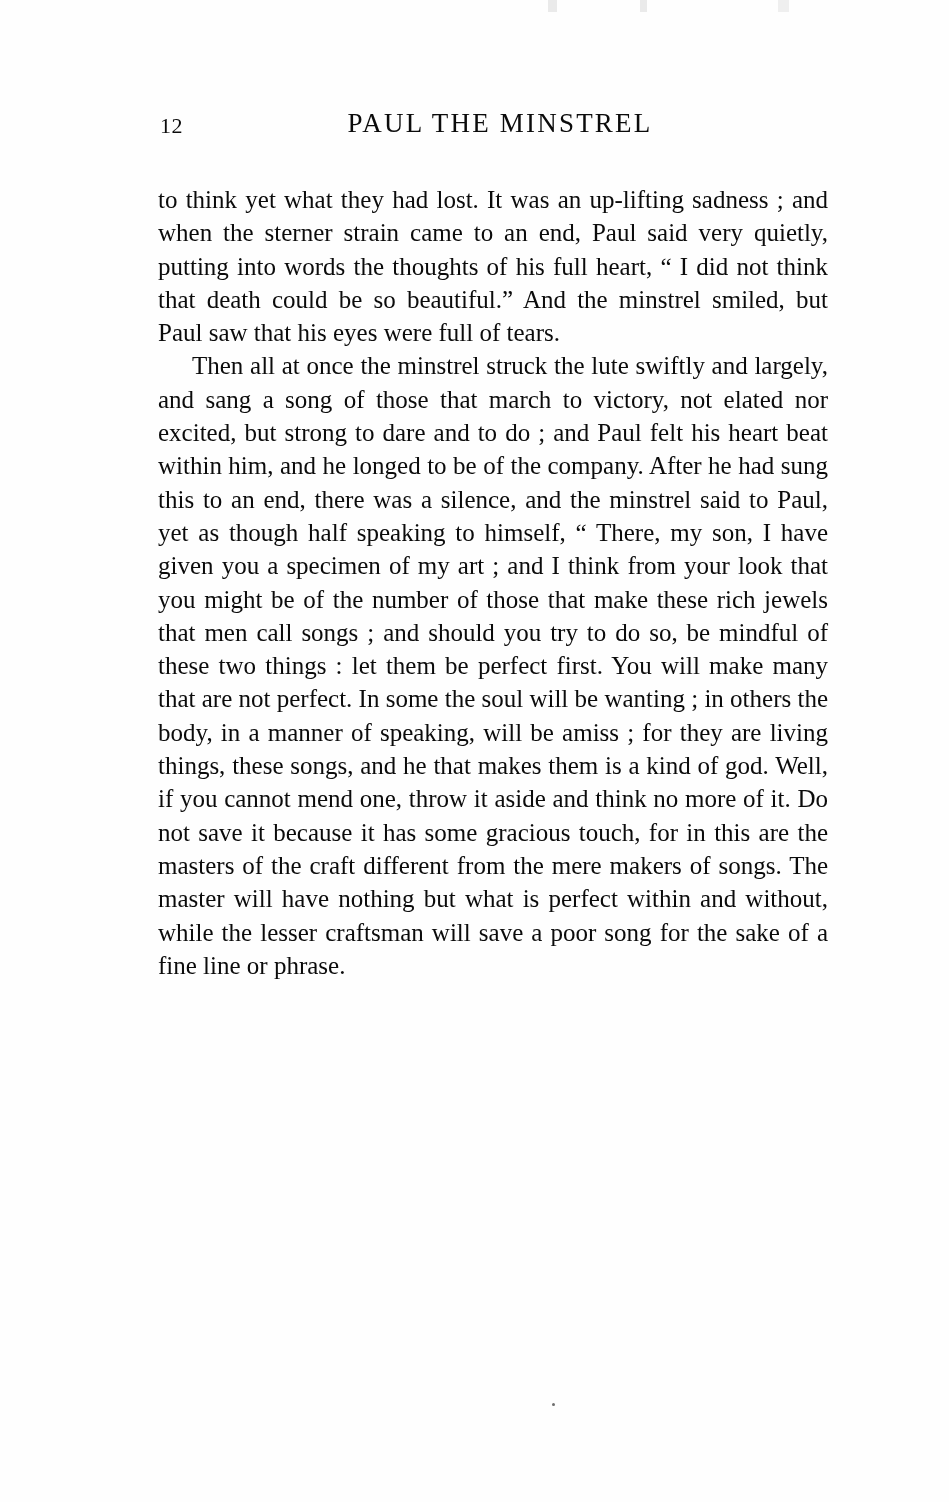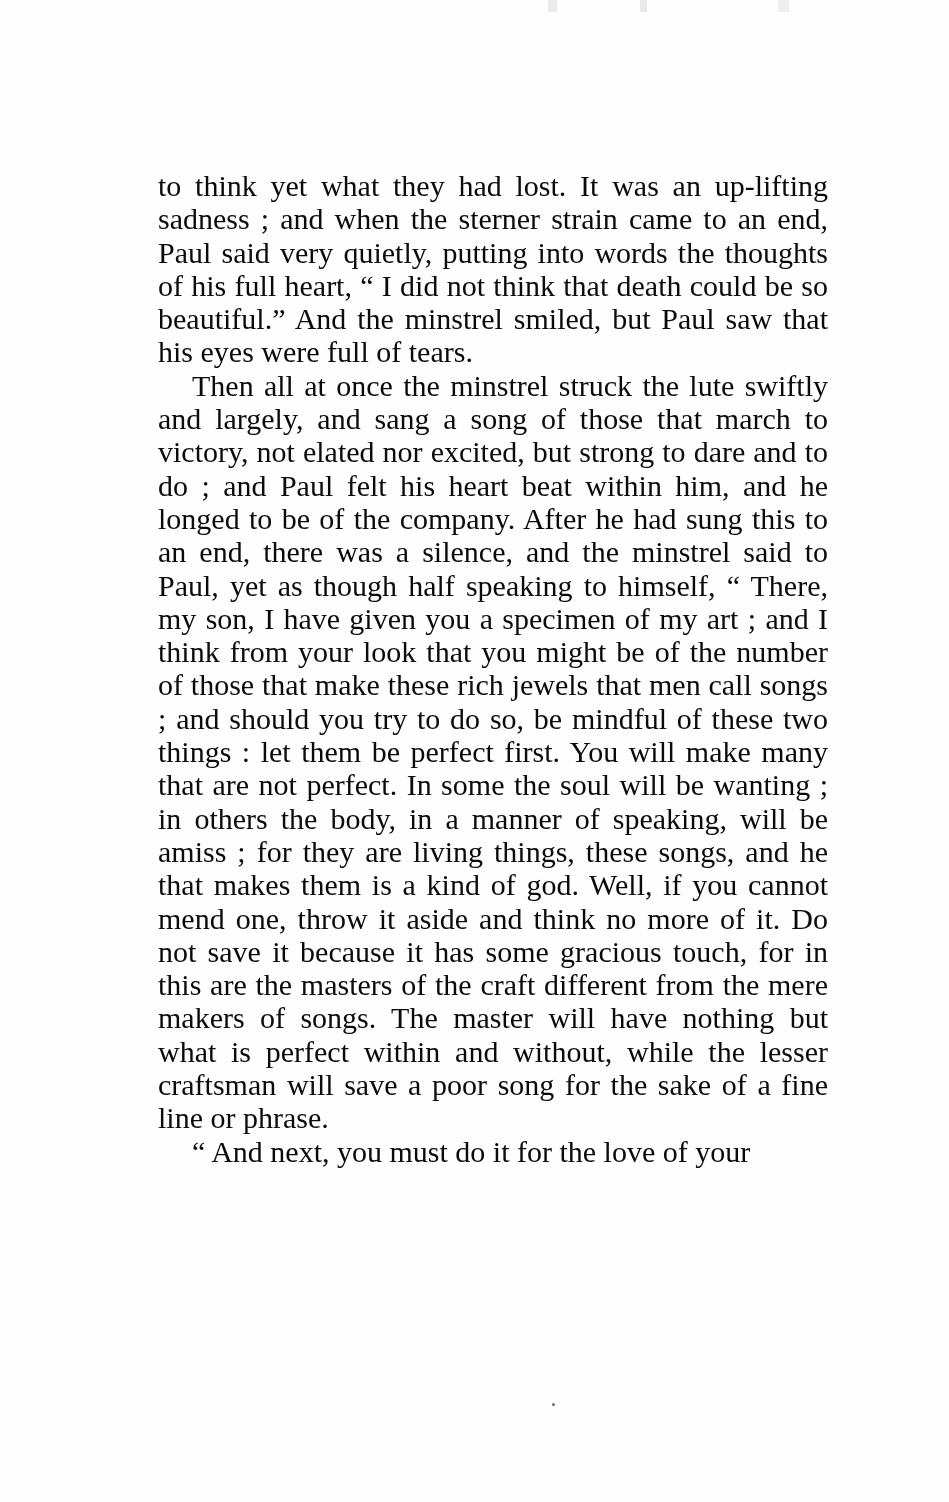--- a/index.html
+++ b/index.html
@@ -54,24 +54,24 @@
     left: 0;
     right: 0;
     top: 0;
     text-align: center;
     font-size: 27px;
     letter-spacing: 2.2px;
     padding-left: 14px;
   }
   .body-text {
     position: absolute;
-    top: 169px;
+    top: 183px;
     left: 158px;
     width: 670px;
-    font-size: 30px;
+    font-size: 25px;
     line-height: 33.3px;
     text-align: justify;
     text-justify: inter-word;
   }
   .body-text p {
     margin: 0;
     text-indent: 0;
   }
   .body-text p.indent {
     text-indent: 34px;
@@ -90,22 +90,25 @@
 </style>
 </head>
 <body>
 
 <div class="page">
 
   <div class="scan-mark m1"></div>
   <div class="scan-mark m2"></div>
   <div class="scan-mark m3"></div>
 
+  <div class="header">
+    <div class="folio">12</div>
+    <div class="running-title">PAUL THE MINSTREL</div>
+  </div>
 
   <div class="body-text">
     <p>to think yet what they had lost.  It was an up-lifting sadness ;  and when the sterner strain came to an end, Paul said very quietly, putting into words the thoughts of his full heart, “ I did not think that death could be so beautiful.”  And the minstrel smiled, but Paul saw that his eyes were full of tears.</p>
     <p class="indent">Then all at once the minstrel struck the lute swiftly and largely, and sang a song of those that march to victory, not elated nor excited, but strong to dare and to do ;  and Paul felt his heart beat within him, and he longed to be of the company. After he had sung this to an end, there was a silence, and the minstrel said to Paul, yet as though half speaking to himself, “ There, my son, I have given you a specimen of my art ;  and I think from your look that you might be of the number of those that make these rich jewels that men call songs ; and should you try to do so, be mindful of these two things :  let them be perfect first.  You will make many that are not perfect.  In some the soul will be wanting ;  in others the body, in a manner of speaking, will be amiss ;  for they are living things, these songs, and he that makes them is a kind of god.  Well, if you cannot mend one, throw it aside and think no more of it.  Do not save it because it has some gracious touch, for in this are the masters of the craft different from the mere makers of songs.  The master will have nothing but what is perfect within and without, while the lesser craftsman will save a poor song for the sake of a fine line or phrase.</p>
-    <p class="indent">“ And next, you must do it for the love of your</p>
   </div>
 
   <div class="bottom-dot"></div>
 
 </div>
 
 </body></html>

